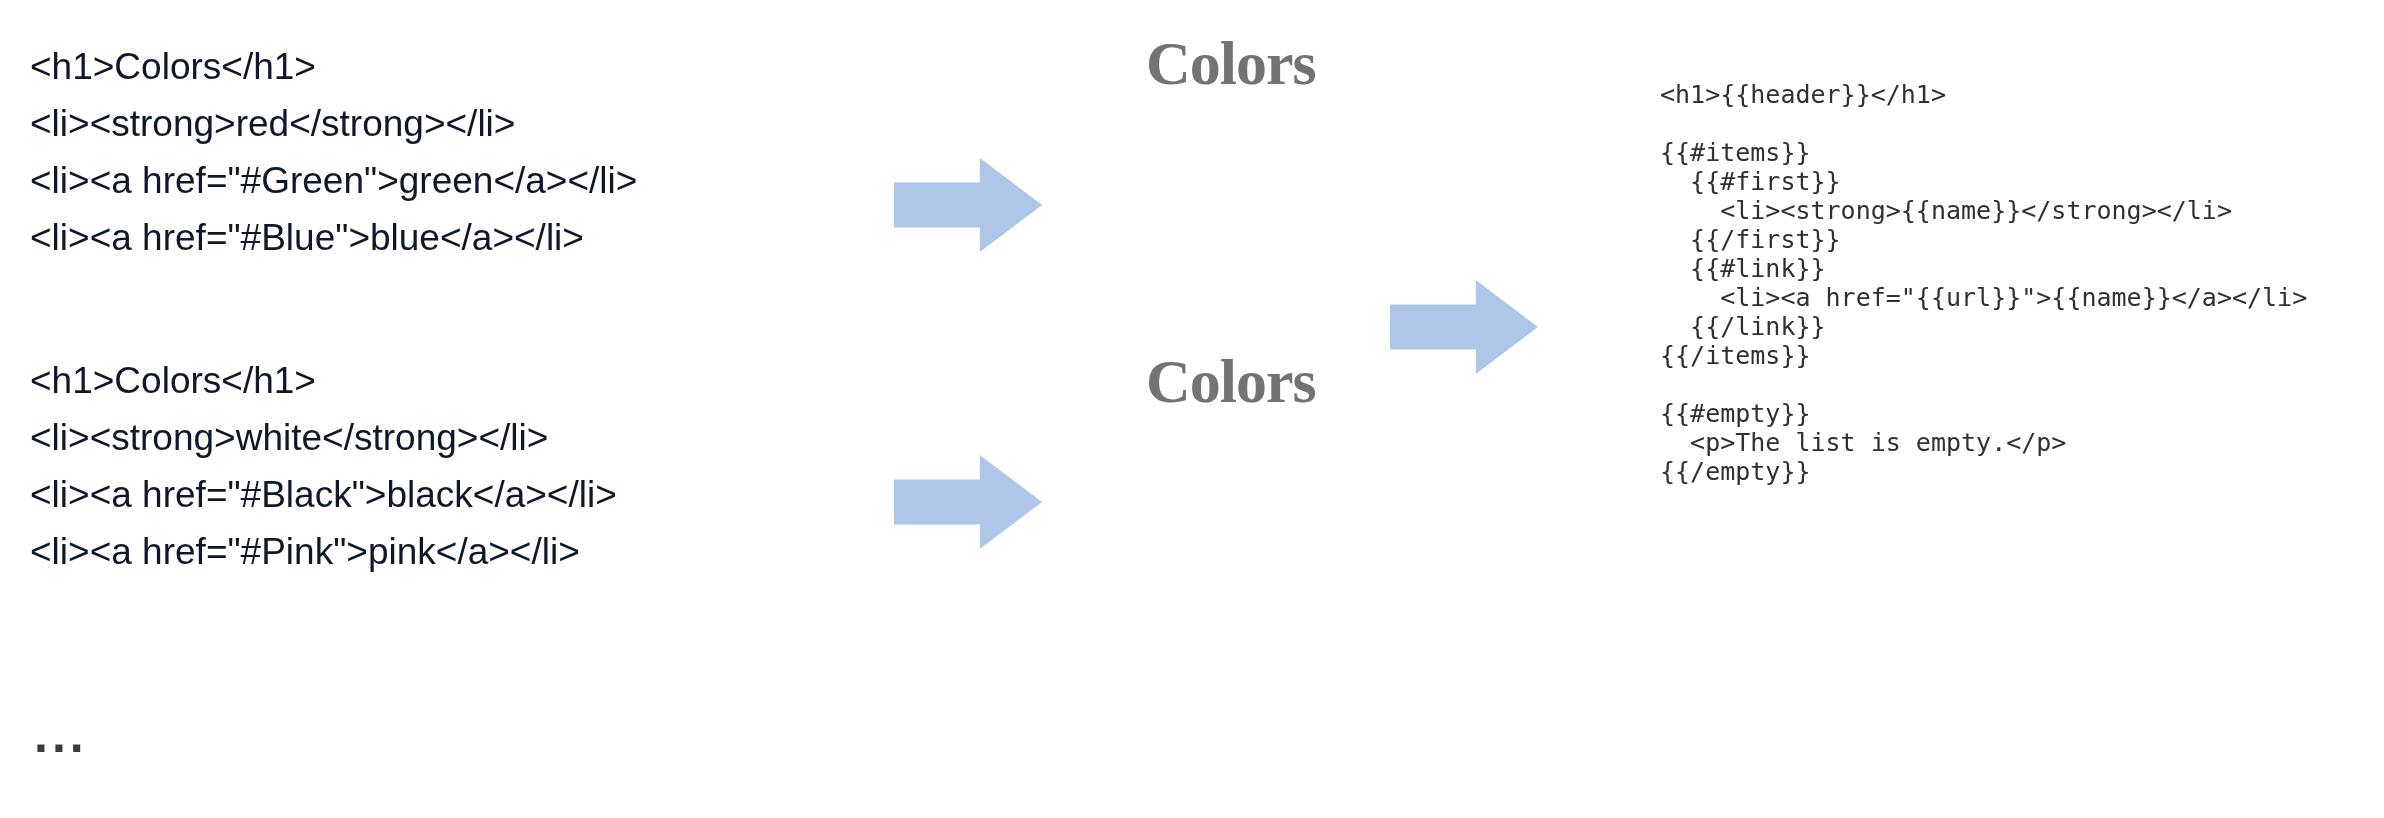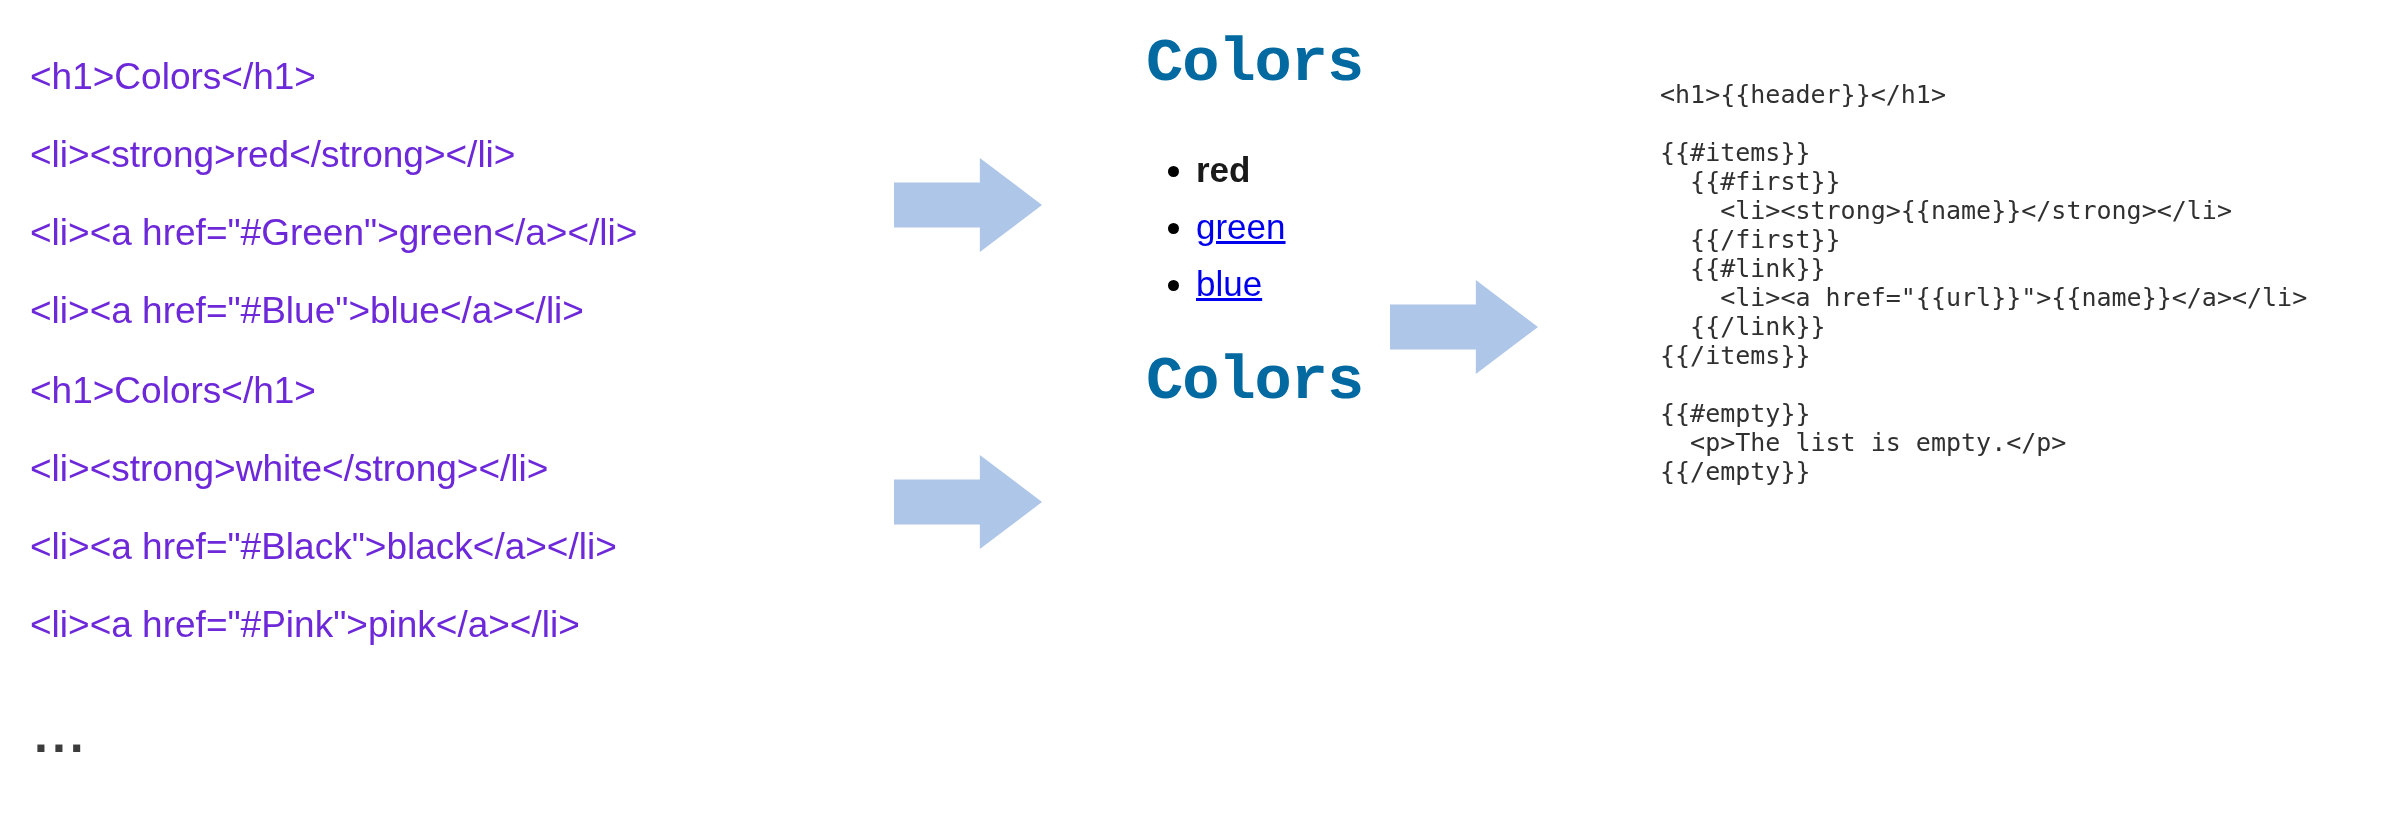--- a/index.html
+++ b/index.html
@@ -9,39 +9,39 @@
     position: relative;
     overflow: hidden;
     font-family: "Liberation Sans", sans-serif;
   }
   .abs { position: absolute; }
 
   
   .src-code {
     font-family: "Liberation Sans", sans-serif;
     font-size: 37px;
-    line-height: 78px;
-    color: #6d28d9;
+    line-height: 57px;
+    color: #0f172a;
     white-space: pre;
   }
 
   
   .arrow {
     width: 148px; height: 94px;
     background: #aec6e8;
     clip-path: polygon(0% 26%, 58% 26%, 58% 0%, 100% 50%, 58% 100%, 58% 74%, 0% 74%);
   }
 
   
   .r-heading {
-    font-family: Liberation Mono, monospace;
+    font-family: Liberation Serif, serif;
     font-size: 62px;
     font-weight: 700;
     letter-spacing: -1px;
-    color: #0369a1;
+    color: #737373;
   }
   .r-list {
     margin: 42px 0 0 12px;
     padding-left: 38px;
     list-style: disc;
   }
   .r-list li {
     font-size: 35px;
     line-height: 57px;
     color: #000000;
@@ -81,31 +81,20 @@
 &lt;li&gt;&lt;strong&gt;white&lt;/strong&gt;&lt;/li&gt;
 &lt;li&gt;&lt;a href="#Black"&gt;black&lt;/a&gt;&lt;/li&gt;
 &lt;li&gt;&lt;a href="#Pink"&gt;pink&lt;/a&gt;&lt;/li&gt;</pre>
 
 <div class="arrow abs" style="left:894px; top:158px;"></div>
 <div class="arrow abs" style="left:894px; top:455px;"></div>
 <div class="arrow abs" style="left:1390px; top:280px;"></div>
 
 <section class="abs" style="left:1146px; top:28px;">
   <h1 class="r-heading">Colors</h1>
-  <ul class="r-list">
-    <li class="li-bold">
-      <span>red</span>
-    </li>
-    <li class="li-link">
-      <span class="link">green</span>
-    </li>
-    <li class="li-link">
-      <span class="link">blue</span>
-    </li>
-  </ul>
 </section>
 
 <section class="abs" style="left:1146px; top:346px;">
   <h1 class="r-heading">Colors</h1>
 </section>
 
 <pre class="tpl-code abs" style="left:1660px; top:80px;">&lt;h1&gt;{{header}}&lt;/h1&gt;
 
 {{#items}}
   {{#first}}

